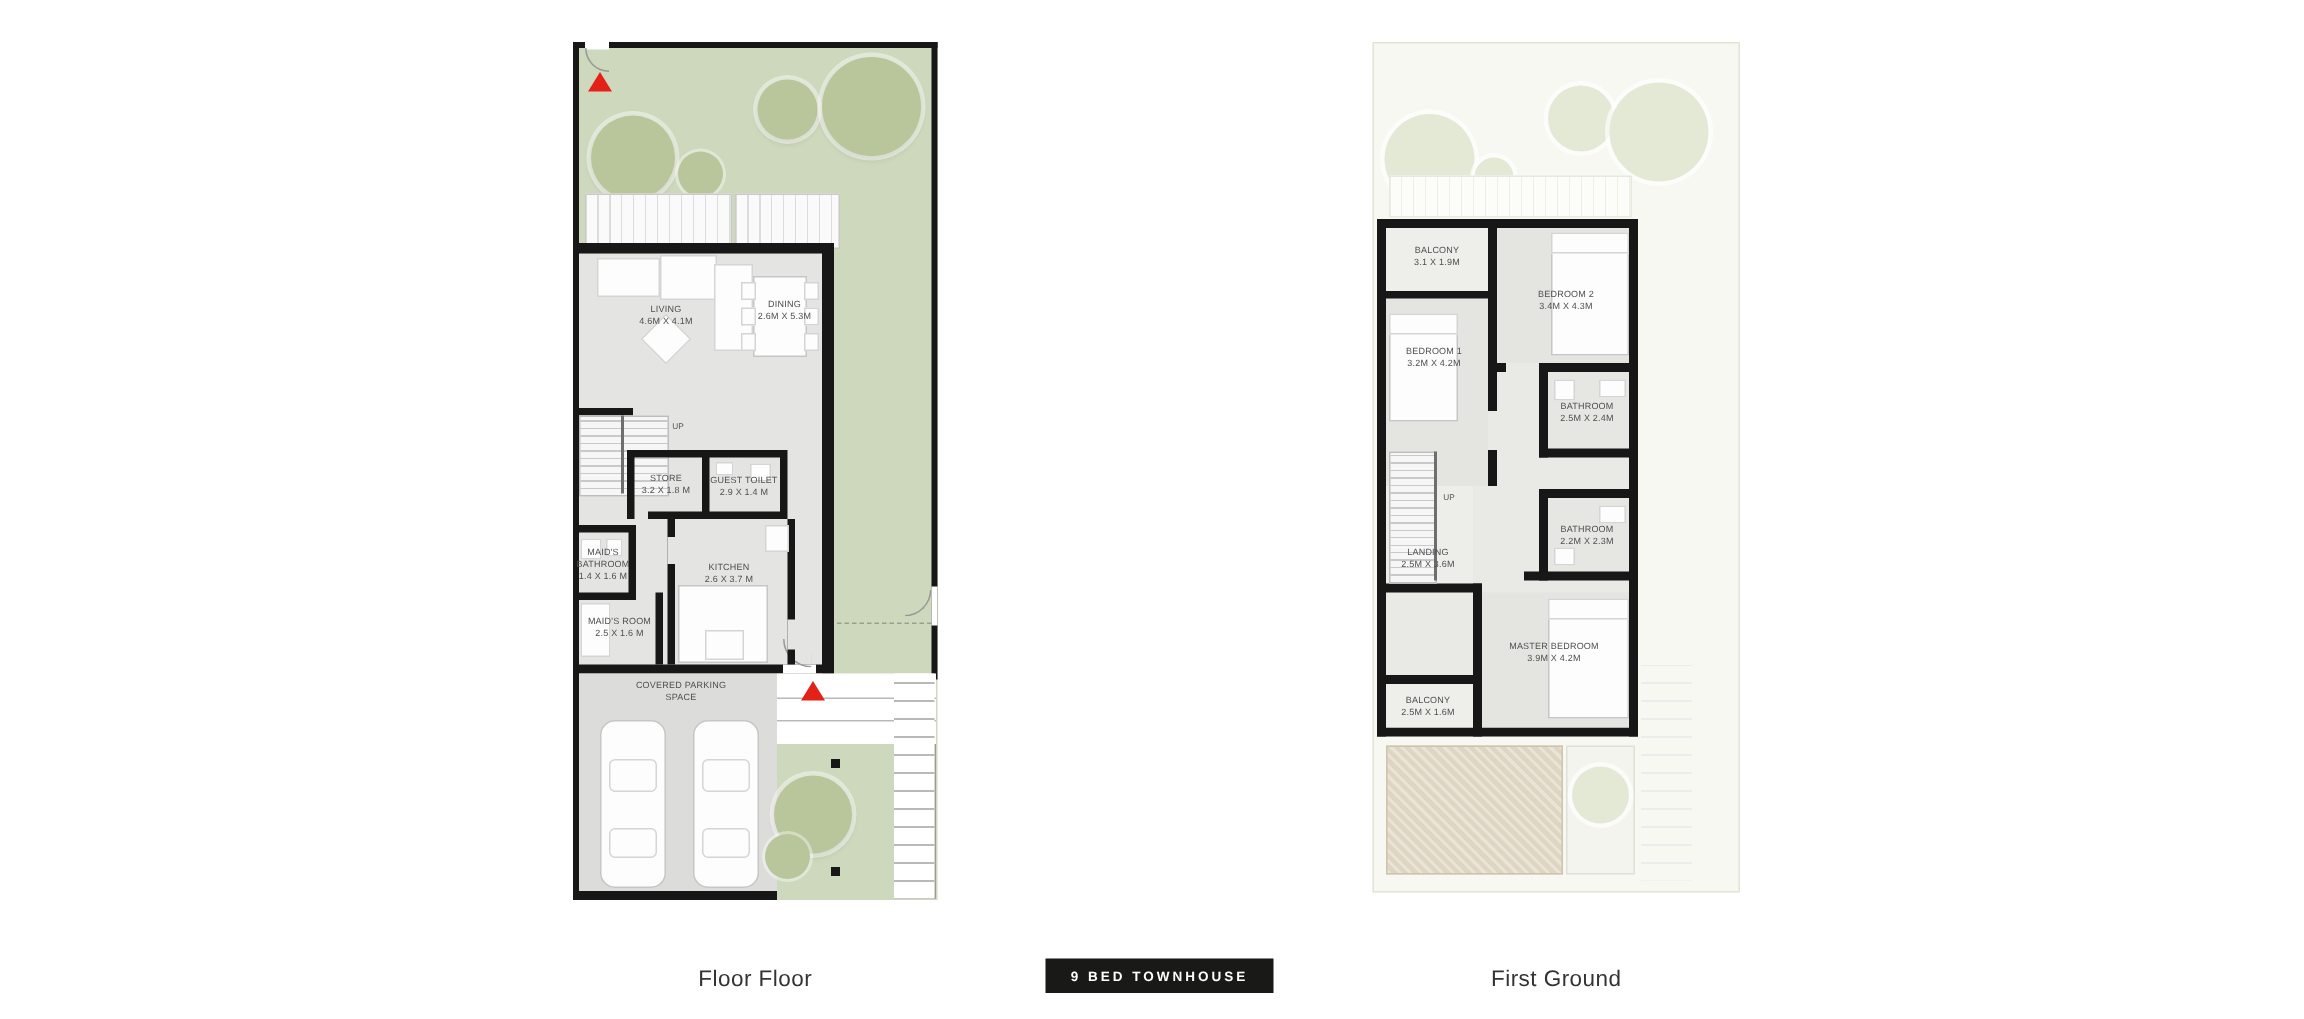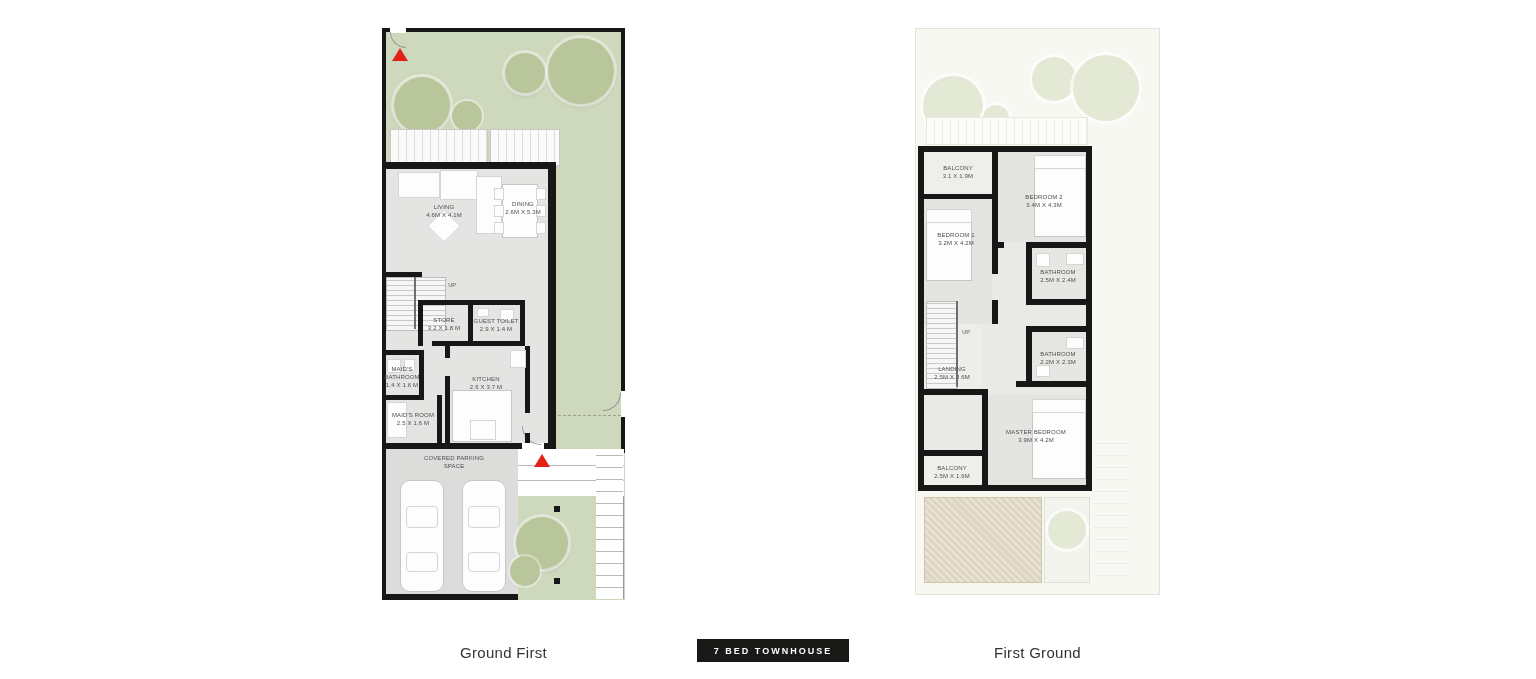--- a/index.html
+++ b/index.html
@@ -274,19 +274,19 @@
     <div class="room-label" style="left:120px;top:407px;width:80px;">
       <span class="nm">MASTER BEDROOM</span>
       <span class="dims">3.9M X 4.2M</span>
     </div>
     <div class="room-label" style="left:36px;top:443px;">
       <span class="nm">BALCONY</span>
       <span class="dims">2.5M X 1.6M</span>
     </div>
   </div>
 
-  <div class="caption" style="left:382px;top:644px;width:243px;">Ground First</div>
+  <div class="caption" style="left:382px;top:644px;width:243px;">Floor Floor</div>
   <div id="badge">
-    <span>7 BED TOWNHOUSE</span>
+    <span>9 BED TOWNHOUSE</span>
   </div>
   <div class="caption" style="left:915px;top:644px;width:245px;">First Ground</div>
 
 </div>
 
 </body></html>

